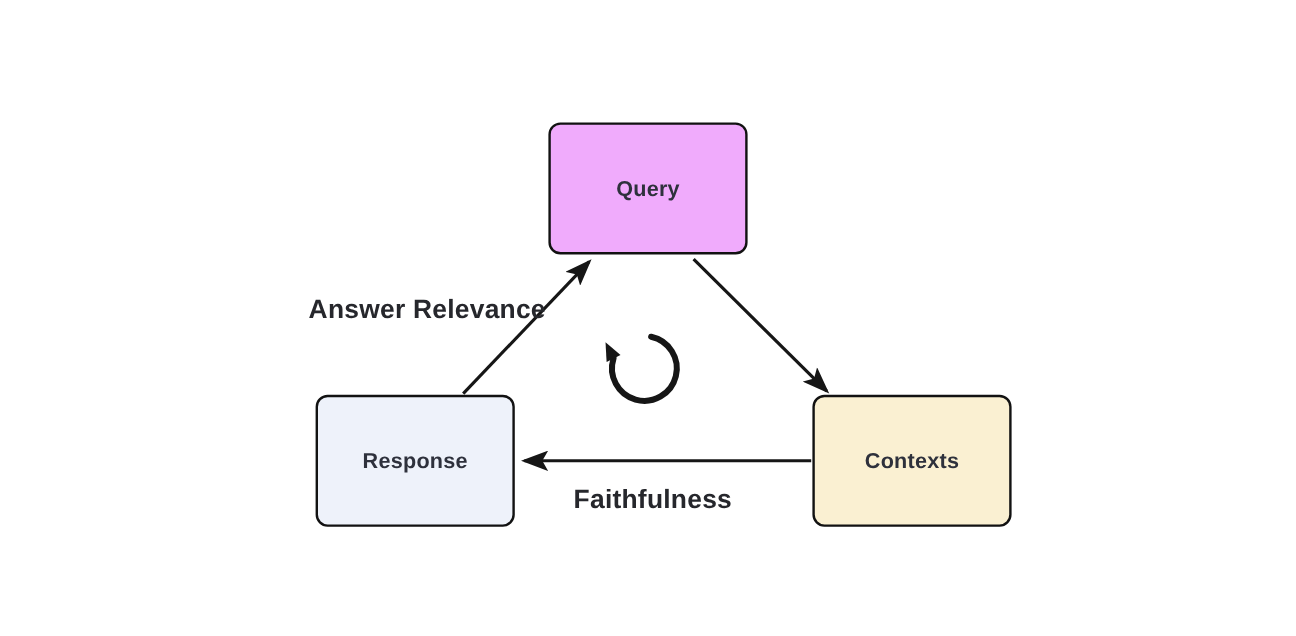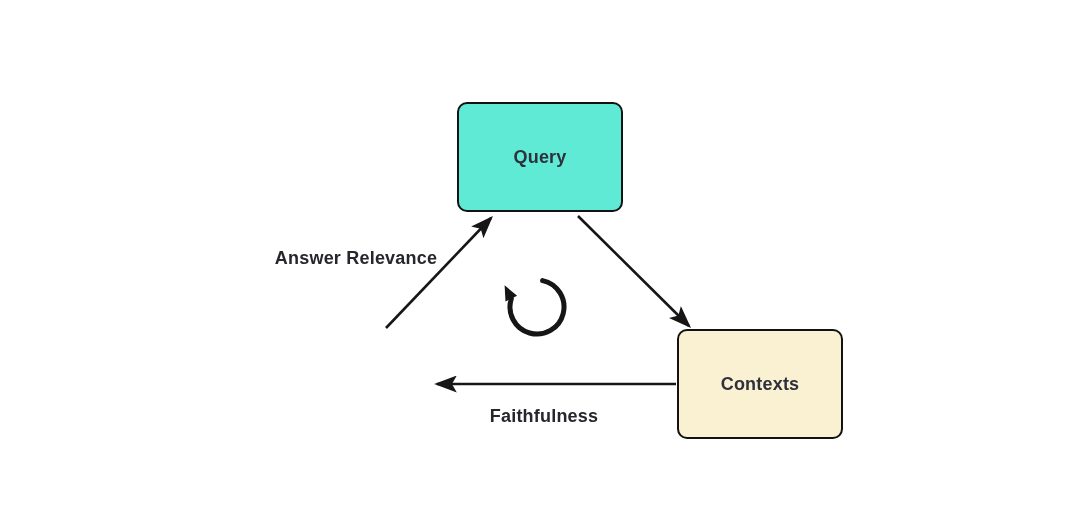--- a/index.html
+++ b/index.html
@@ -41,21 +41,21 @@
     color: var(--node-text, #2e313c);
     letter-spacing: 0.2px;
   }
   .node-query    { left: 457px; top: 102px; }
   .node-response { left: 263px; top: 329px; }
   .node-contexts { left: 677px; top: 329px; }
   .edge-label {
     position: absolute;
     transform: translate(-50%, -50%);
     white-space: nowrap;
-    font-size: 18px;
+    font-size: 22px;
     font-weight: 700;
     color: var(--label-text, #26272c);
     letter-spacing: 0.2px;
   }
   .label-answer-relevance  { left: 356px; top: 258px; }
   .label-context-relevance { left: 730px; top: 258px; }
   .label-faithfulness      { left: 544px; top: 416px; }
 </style>
 </head>
 <body style="--background: #ffffff; --node-border: #121212; --arrow: #161616; --node-text: #2e313c; --label-text: #26272c;">
@@ -74,24 +74,27 @@
     <line x1="578" y1="216" x2="689" y2="326" style="stroke: var(--arrow, #161616);" stroke-width="2.6" marker-end="url(#arrowhead)"></line>
 
     <line x1="676" y1="384" x2="437" y2="384" style="stroke: var(--arrow, #161616);" stroke-width="2.6" marker-end="url(#arrowhead)"></line>
 
     <g>
       <path d="M 542.6 280.6 A 27 27 0 1 1 511.3 298.7" fill="none" style="stroke: var(--arrow, #161616);" stroke-width="5" stroke-linecap="round"></path>
       <polygon points="504.6,285.3 505.5,301.6 517.1,295.8" style="fill: var(--arrow, #161616);"></polygon>
     </g>
   </svg>
 
-  <div class="node node-query" style="background-color: #5eead4;">
+  <div class="node node-query" style="background-color: #f0abfc;">
     <span>Query</span>
   </div>
 
+  <div class="node node-response" style="background-color: rgb(238, 242, 250);">
+    <span>Response</span>
+  </div>
 
   <div class="node node-contexts" style="background-color: rgb(250, 240, 210); text-align: center;">
     <span>Contexts</span>
   </div>
 
   <div class="edge-label label-answer-relevance">Answer Relevance</div>
 
 
   <div class="edge-label label-faithfulness">Faithfulness</div>
 

